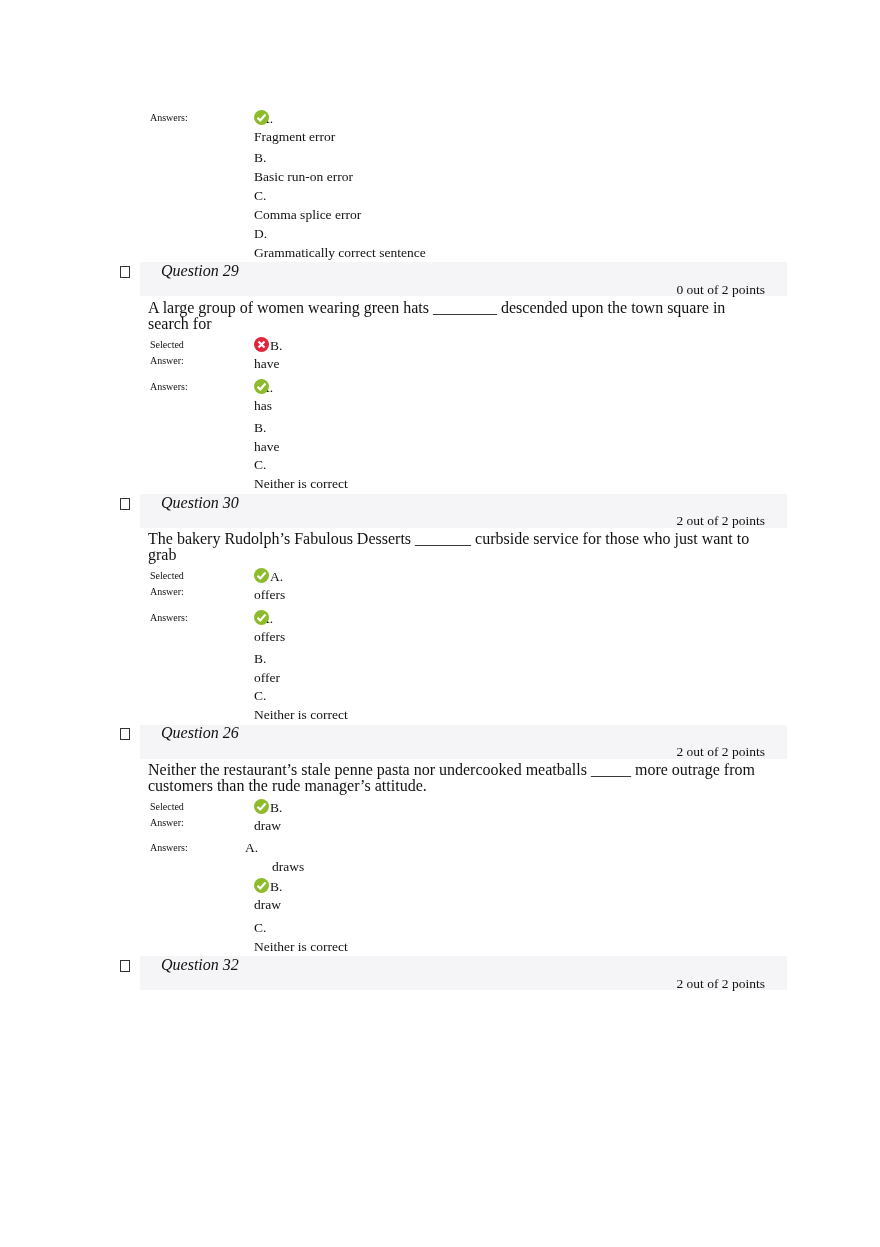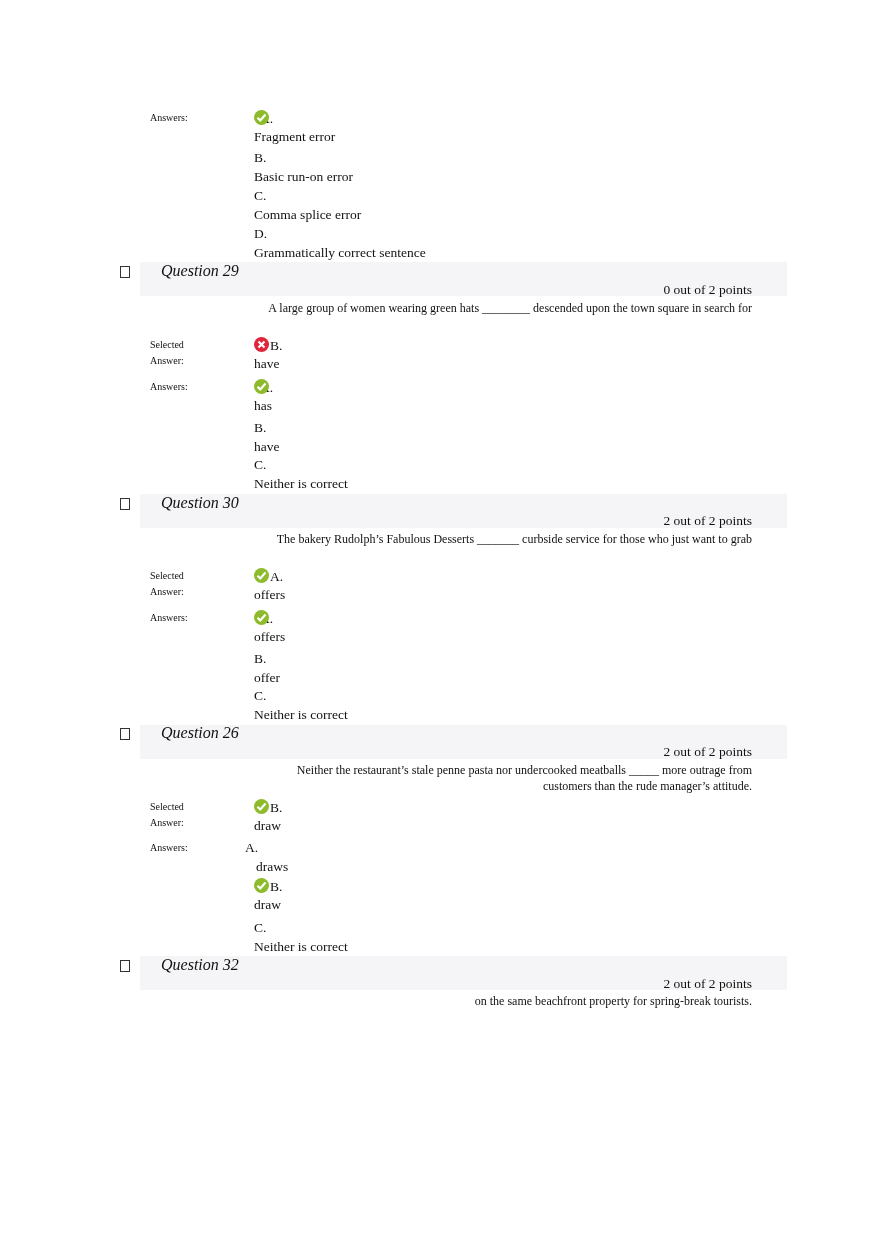--- a/index.html
+++ b/index.html
@@ -12,22 +12,22 @@
     .opt .letter { display: block; height: 19px; }
     .qband {
       position: absolute; left: 140px; width: 647px; height: 34px;
       background: #f5f5f7;
     }
     .qbox {
       position: absolute; left: 120px; width: 8px; height: 10px;
       border: 1px solid #333; background: #fff;
     }
     .qtitle { position: absolute; left: 161px; font-size: 16px; font-style: italic; }
-    .points { position: absolute; right: 128px; font-size: 13.5px; }
-    .qtext { position: absolute; left: 132px; width: 620px; line-height: 16px; font-size: 12px; text-align: right; }
+    .points { position: absolute; right: 115px; font-size: 13.5px; }
+    .qtext { position: absolute; left: 148px; width: 620px; line-height: 16px; font-size: 16px; }
     .icon { display: inline-block; width: 15px; height: 15px; border-radius: 50%; position: relative; vertical-align: -2px; margin-right: 1px; }
     .icon.check { background: #8dbb2c; }
     .icon.cross { background: #e0263a; }
     .icon svg { position: absolute; left: 0; top: 0; }
     .overlap-letter { margin-left: -10px; }
   </style>
 </head>
 <body>
 
 <div class="label" style="top:110px">Answers:</div>
@@ -130,32 +130,31 @@
 </div>
 <div class="opt" style="top:799px">
   <span class="letter"><span class="icon check"><svg width="15" height="15" viewBox="0 0 15 15">
           <path d="M3.5 7.8 L6.3 10.5 L11.5 4.5" stroke="#fff" stroke-width="2.2" fill="none"></path>
         </svg></span><span>B.</span></span>
   <span>draw</span>
 </div>
 <div class="label" style="top:840px">Answers:</div>
 <div class="opt" style="top:840px; left:245px">
   <span class="letter">A.</span>
-  <span style="margin-left:11px">draws</span>
+  <span style="margin-left:27px">draws</span>
 </div>
 <div class="opt" style="top:878px">
   <span class="letter"><span class="icon check"><svg width="15" height="15" viewBox="0 0 15 15">
           <path d="M3.5 7.8 L6.3 10.5 L11.5 4.5" stroke="#fff" stroke-width="2.2" fill="none"></path>
         </svg></span><span>B.</span></span>
   <span>draw</span>
 </div>
 <div class="opt" style="top:920px">
   <span class="letter">C.</span>
   <span>Neither is correct</span>
 </div>
 
 <div class="qband" style="top:956px"></div>
 <div class="qbox" style="top:960px"></div>
 <div class="qtitle" style="top:956px">Question 32</div>
 <div class="points" style="top:976px">2 out of 2 points</div>
 <div class="qtext" style="top:993px">
-  <div>on the same beachfront property for spring-break tourists.</div>
 </div>
 
 </body></html>

